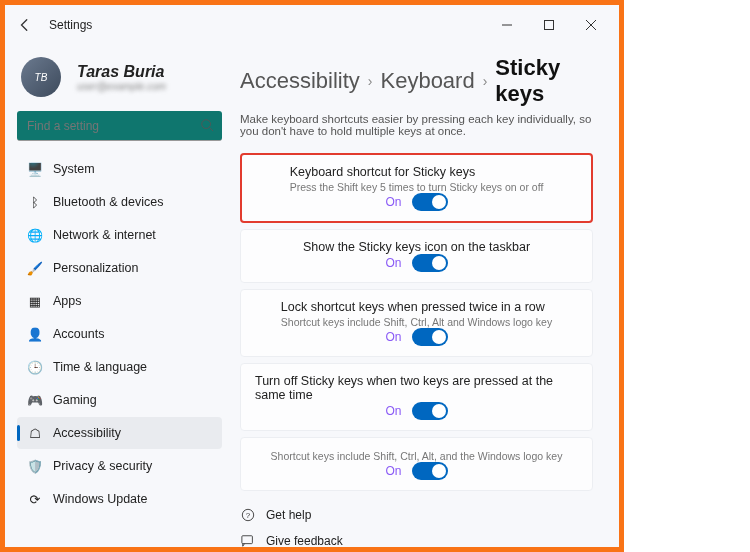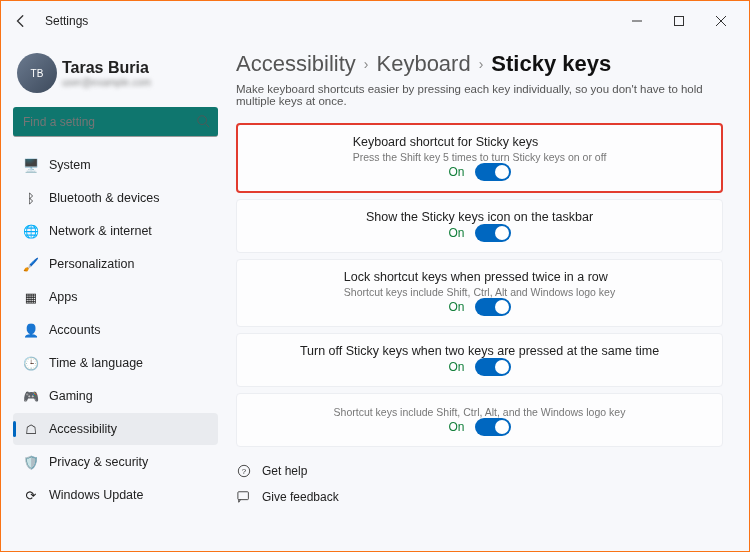--- a/index.html
+++ b/index.html
@@ -1,25 +1,25 @@
 <!DOCTYPE html>
 <html><head>
 <meta charset="utf-8">
 <style>
   * { box-sizing: border-box; margin: 0; padding: 0; font-family: "Segoe UI", sans-serif; }
   body { width: 750px; height: 552px; background: #fff; overflow: hidden; }
-  .window { width: 750px; height: 552px; border: 1px solid #f97316; background: #f7f8fb; display: flex; flex-direction: column; }
+  .window { width: 624px; height: 552px; border: 5px solid #f97316; background: #f7f8fb; display: flex; flex-direction: column; }
   .titlebar { height: 40px; display: flex; align-items: center; padding: 0 8px; background: #f7f8fb; }
   .back { width: 24px; height: 24px; display: flex; align-items: center; justify-content: center; cursor: pointer; }
   .title { margin-left: 12px; font-size: 12px; color: #222; }
   .winbtns { margin-left: auto; display: flex; gap: 2px; }
   .winbtn { width: 40px; height: 28px; display: flex; align-items: center; justify-content: center; cursor: pointer; }
   .body { flex: 1; display: flex; overflow: hidden; }
   .sidebar { width: 225px; padding: 6px 8px 8px 12px; display: flex; flex-direction: column; background: #f7f8fb; }
-  .profile { display: flex; align-items: center; gap: 5px; padding: 6px 4px 14px; }
+  .profile { display: flex; align-items: center; gap: 16px; padding: 6px 4px 14px; font-style: italic; }
   .avatar { width: 40px; height: 40px; border-radius: 50%; background: linear-gradient(135deg,#6b7a8f,#3d4a5c); display:flex; align-items:center; justify-content:center; color:#fff; font-size:10px; }
   .profile-name { font-size: 16px; font-weight: 600; color: #222; }
   .profile-sub { font-size: 10px; color: #888; filter: blur(2px); }
   .search { position: relative; margin: 0 0 12px 0; }
   .search input { width: 100%; height: 30px; border: none; border-bottom: 1px solid #999; background: #0f766e; padding: 0 28px 0 10px; font-size: 12px; outline: none; border-radius: 3px; }
   .search .sicon { position: absolute; right: 8px; top: 7px; color: #555; }
   .nav { display: flex; flex-direction: column; gap: 1px; }
   .nav-item { display: flex; align-items: center; gap: 10px; height: 32px; padding: 0 10px; border-radius: 4px; font-size: 12.5px; color: #222; cursor: pointer; }
   .nav-item.active { background: #e9ebef; position: relative; }
   .nav-item.active::before { content:""; position:absolute; left:0; top:8px; bottom:8px; width:3px; background:#0067c0; border-radius:2px; }
@@ -29,21 +29,21 @@
   .crumbs .link { color: #555; cursor: pointer; }
   .crumbs .sep { color: #888; font-size: 14px; }
   .crumbs .current { font-weight: 600; color: #111; }
   .desc { font-size: 11.5px; color: #555; margin-bottom: 16px; }
   .card { background: #fdfdfe; border: 1px solid #eceef2; border-radius: 4px; padding: 10px 14px; display: flex; align-items: center; justify-content: space-between; margin-bottom: 6px; flex-direction: column; }
   .card.highlight { border: 2px solid #e23b2e; }
   .card-text { display: flex; flex-direction: column; }
   .card-title { font-size: 12.5px; color: #222; }
   .card-sub { font-size: 10.5px; color: #777; margin-top: 2px; }
   .toggle-wrap { display: flex; align-items: center; gap: 10px; }
-  .toggle-label { font-size: 12px; color: #15803d; }
+  .toggle-label { font-size: 12px; color: #8b5cf6; }
   .toggle { width: 36px; height: 18px; background: #0067c0; border-radius: 10px; position: relative; cursor: pointer; }
   .toggle::after { content:""; position:absolute; right:2px; top:2px; width:14px; height:14px; background:#fff; border-radius:50%; }
   .helplinks { margin-top: 16px; display: flex; flex-direction: column; gap: 10px; }
   .helplink { display: flex; align-items: center; gap: 10px; font-size: 12px; color: #222; cursor: pointer; }
   .helplink .hicon { width: 16px; height: 16px; display:flex; align-items:center; justify-content:center; }
 </style>
 </head>
 <body>
 
 <div class="window">

